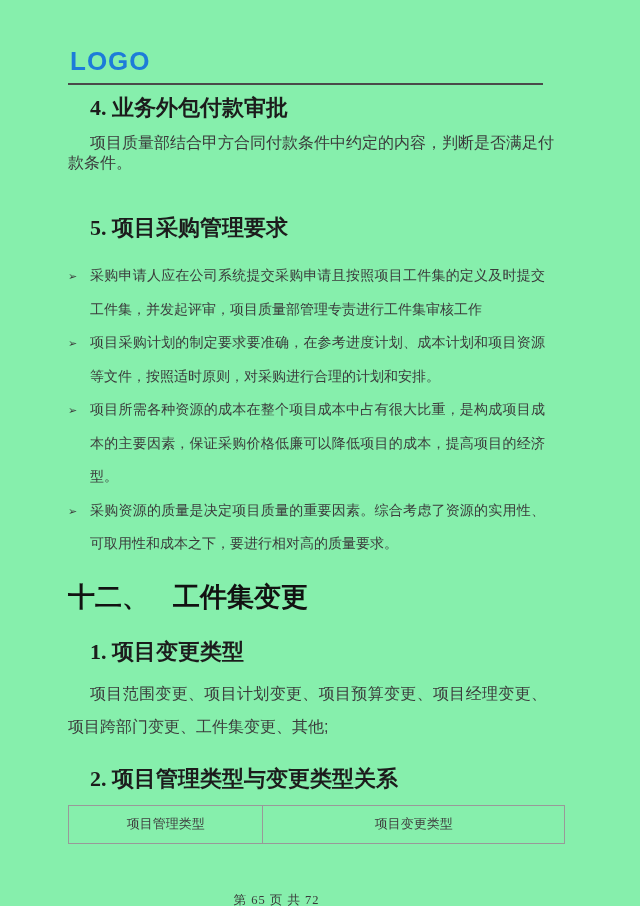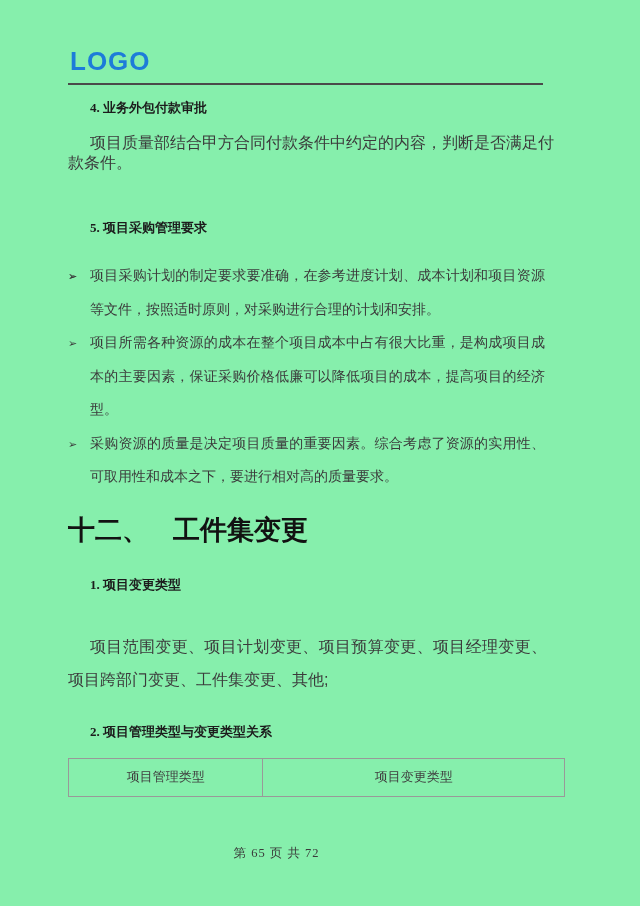--- a/index.html
+++ b/index.html
@@ -24,21 +24,21 @@
     margin-left: 2px;
   }
   .header-rule {
     width: 475px;
     height: 0;
     border-top: 2px solid #4a4a4a;
     margin-top: 7px;
   }
   .section-heading {
     font-family: "Liberation Serif", "DejaVu Serif", serif;
-    font-size: 13px;
+    font-size: 22px;
     font-weight: bold;
     line-height: 22px;
     color: #1c1c1c;
     margin: 0 0 0 22px;
   }
   .heading-payment { margin-top: 12px; }
   .heading-procurement { margin-top: 44px; }
   .heading-change-type { margin-top: 26px; }
   .heading-relation { margin-top: 24px; }
   .body-par {
@@ -73,21 +73,21 @@
   .chapter-heading {
     font-family: "Liberation Serif", "DejaVu Serif", serif;
     font-size: 27px;
     font-weight: bold;
     line-height: 36px;
     color: #121212;
     margin: 18px 0 0 0;
   }
   .chapter-heading .chapter-title { margin-left: 24px; }
   .par-change-types {
-    margin-top: 34px;
+    margin-top: 14px;
     line-height: 33.5px;
     text-indent: 22px;
     text-align: justify;
     padding-right: 18px;
   }
   .relation-table {
     width: 100%;
     margin-top: 15px;
     border-collapse: collapse;
     table-layout: fixed;
@@ -123,20 +123,21 @@
 
   <h2 class="section-heading heading-payment">4. 业务外包付款审批</h2>
 
   <p class="body-par par-payment">项目质量部结合甲方合同付款条件中约定的内容，判断是否满足付款条件。</p>
 
   <h2 class="section-heading heading-procurement">5. 项目采购管理要求</h2>
 
   <div class="bullet-list">
     <div class="bullet-item">
       <span class="marker">➢</span>
+      <span>采购申请人应在公司系统提交采购申请且按照项目工件集的定义及时提交工件集，并发起评审，项目质量部管理专责进行工件集审核工作</span>
     </div>
     <div class="bullet-item">
       <span class="marker">➢</span>
       <span>项目采购计划的制定要求要准确，在参考进度计划、成本计划和项目资源等文件，按照适时原则，对采购进行合理的计划和安排。</span>
     </div>
     <div class="bullet-item">
       <span class="marker">➢</span>
       <span>项目所需各种资源的成本在整个项目成本中占有很大比重，是构成项目成本的主要因素，保证采购价格低廉可以降低项目的成本，提高项目的经济型。</span>
     </div>
     <div class="bullet-item">

